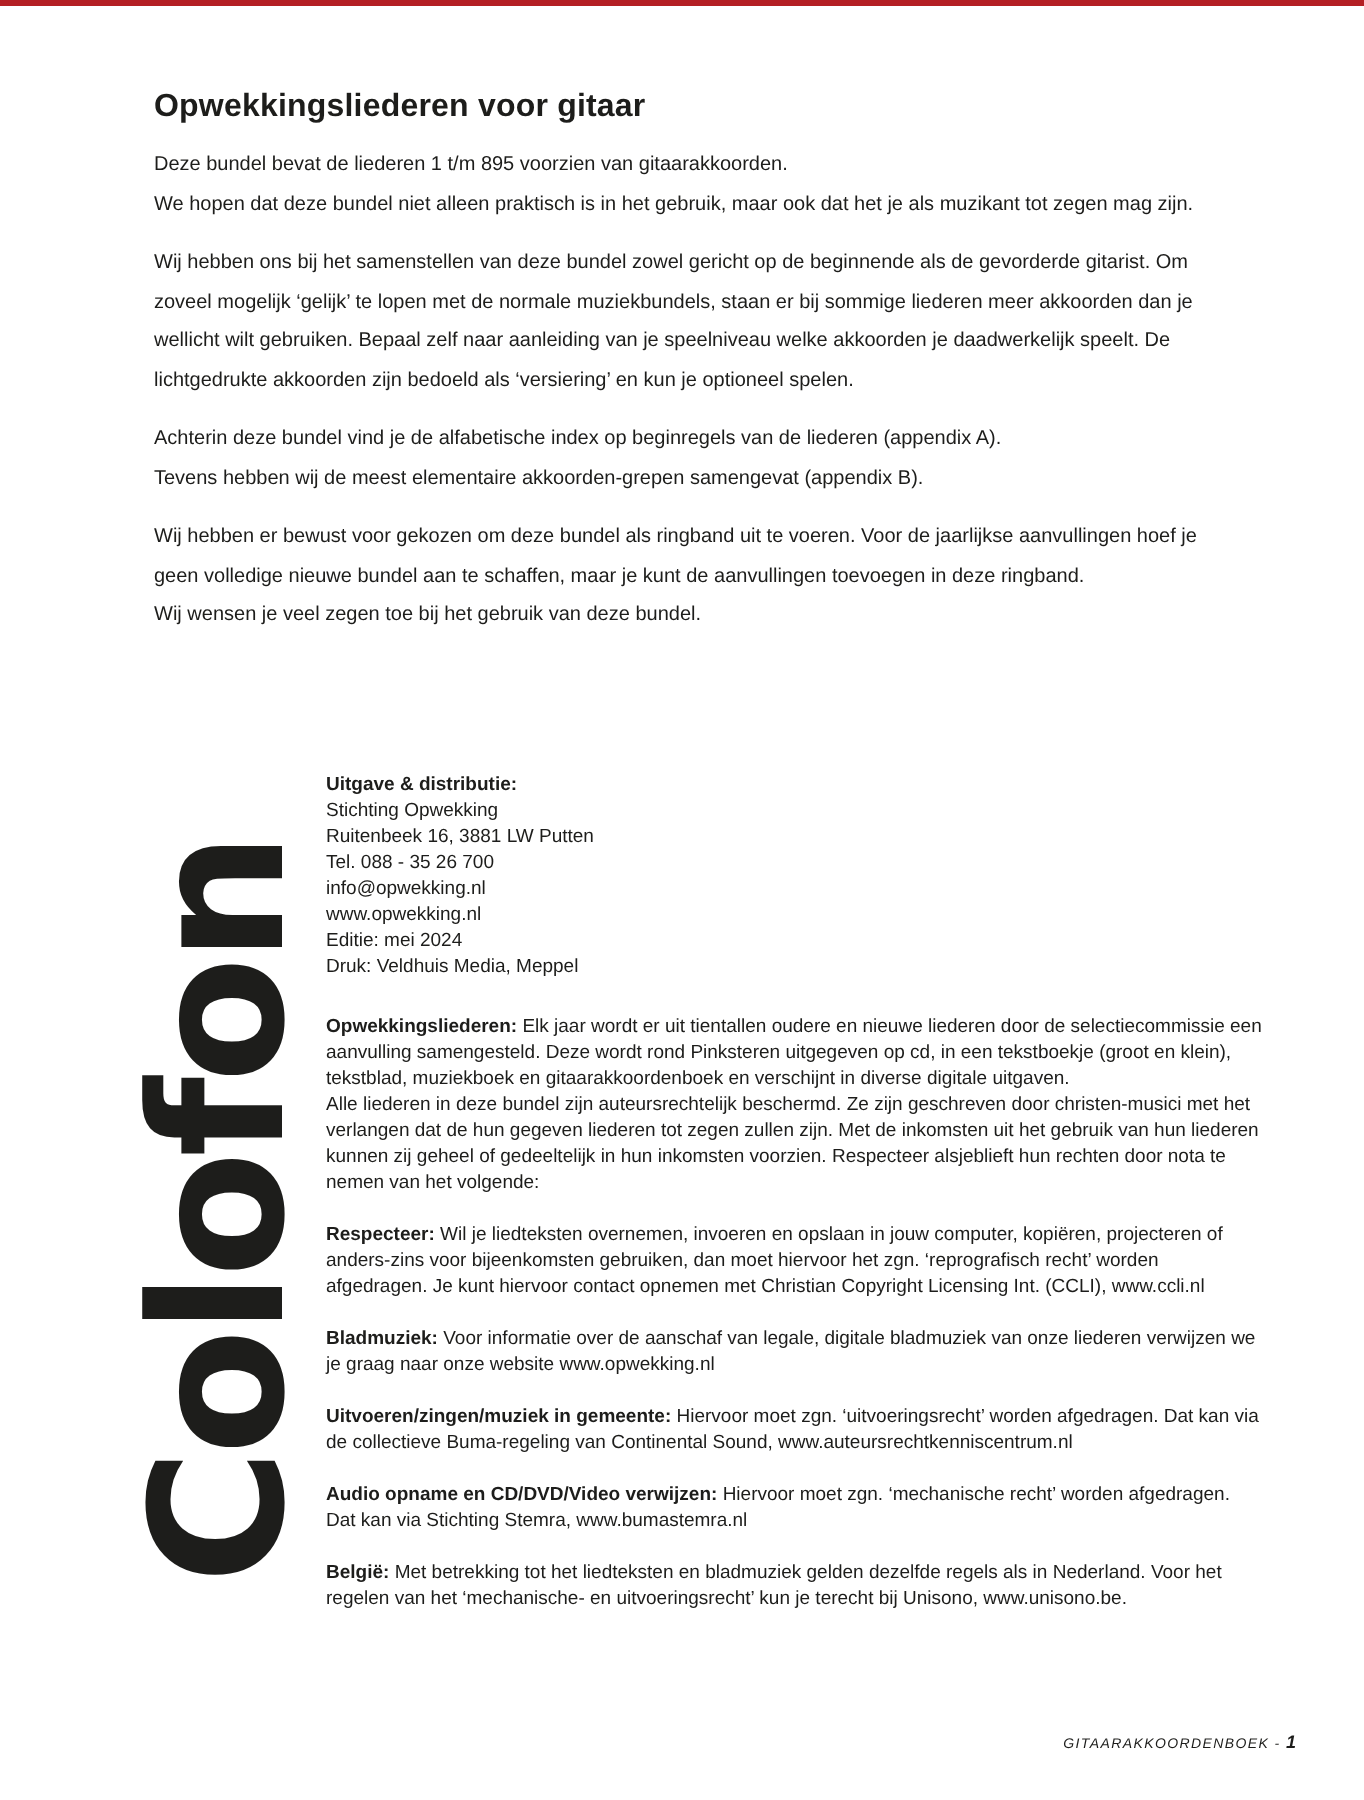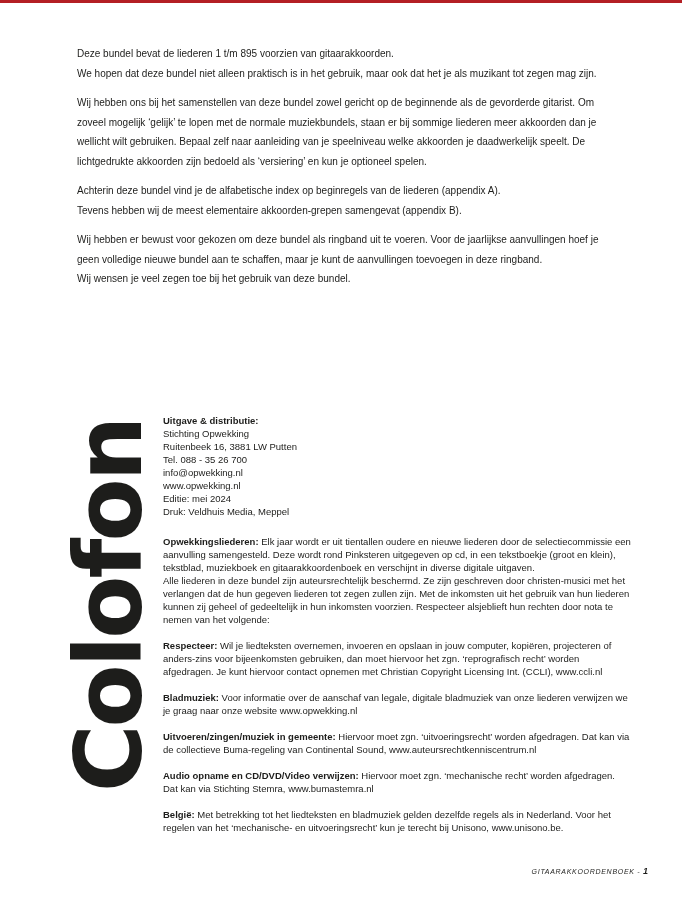--- a/index.html
+++ b/index.html
@@ -38,21 +38,21 @@
     transform: rotate(-90deg);
     font-family: "DejaVu Sans", sans-serif;
     font-weight: bold;
     font-size: 92px; line-height: 1;
     letter-spacing: -3px;
     white-space: nowrap;
     color: #1d1d1b;
   }
   
   .colofon-col {
-    position: absolute; left: 163px; top: 414px; width: 468px;
+    position: absolute; left: 163px; top: 386px; width: 468px;
     font-size: 9.5px; line-height: 13px;
   }
   .cblock { margin: 0 0 13px 0; }
   .cblock.publisher { margin-bottom: 17px; }
   .plabel { display: block; font-weight: bold; }
   .plines { display: block; white-space: pre-line; }
   .blabel { font-weight: bold; text-align: right; }
   .btext { white-space: pre-line; }
   
   .footer {
@@ -62,20 +62,21 @@
     white-space: nowrap;
   }
   .footer .pagenum { font-size: 9px; font-weight: bold; letter-spacing: 0; }
 </style>
 </head>
 <body>
 
 <div class="topline"></div>
 
 <div class="intro">
+  <h1>Opwekkingsliederen voor gitaar</h1>
   <p class="para">Deze bundel bevat de liederen 1 t/m 895 voorzien van gitaarakkoorden.
 We hopen dat deze bundel niet alleen praktisch is in het gebruik, maar ook dat het je als muzikant tot zegen mag zijn.</p>
   <p class="para">Wij hebben ons bij het samenstellen van deze bundel zowel gericht op de beginnende als de gevorderde gitarist. Om zoveel mogelijk ‘gelijk’ te lopen met de normale muziekbundels, staan er bij sommige liederen meer akkoorden dan je wellicht wilt gebruiken. Bepaal zelf naar aanleiding van je speelniveau welke akkoorden je daadwerkelijk speelt. De lichtgedrukte akkoorden zijn bedoeld als ‘versiering’ en kun je optioneel spelen.</p>
   <p class="para">Achterin deze bundel vind je de alfabetische index op beginregels van de liederen (appendix A).
 Tevens hebben wij de meest elementaire akkoorden-grepen samengevat (appendix B).</p>
   <p class="para">Wij hebben er bewust voor gekozen om deze bundel als ringband uit te voeren. Voor de jaarlijkse aanvullingen hoef je geen volledige nieuwe bundel aan te schaffen, maar je kunt de aanvullingen toevoegen in deze ringband.
 Wij wensen je veel zegen toe bij het gebruik van deze bundel.</p>
 </div>
 
 <div class="colofon-word">Colofon</div>

